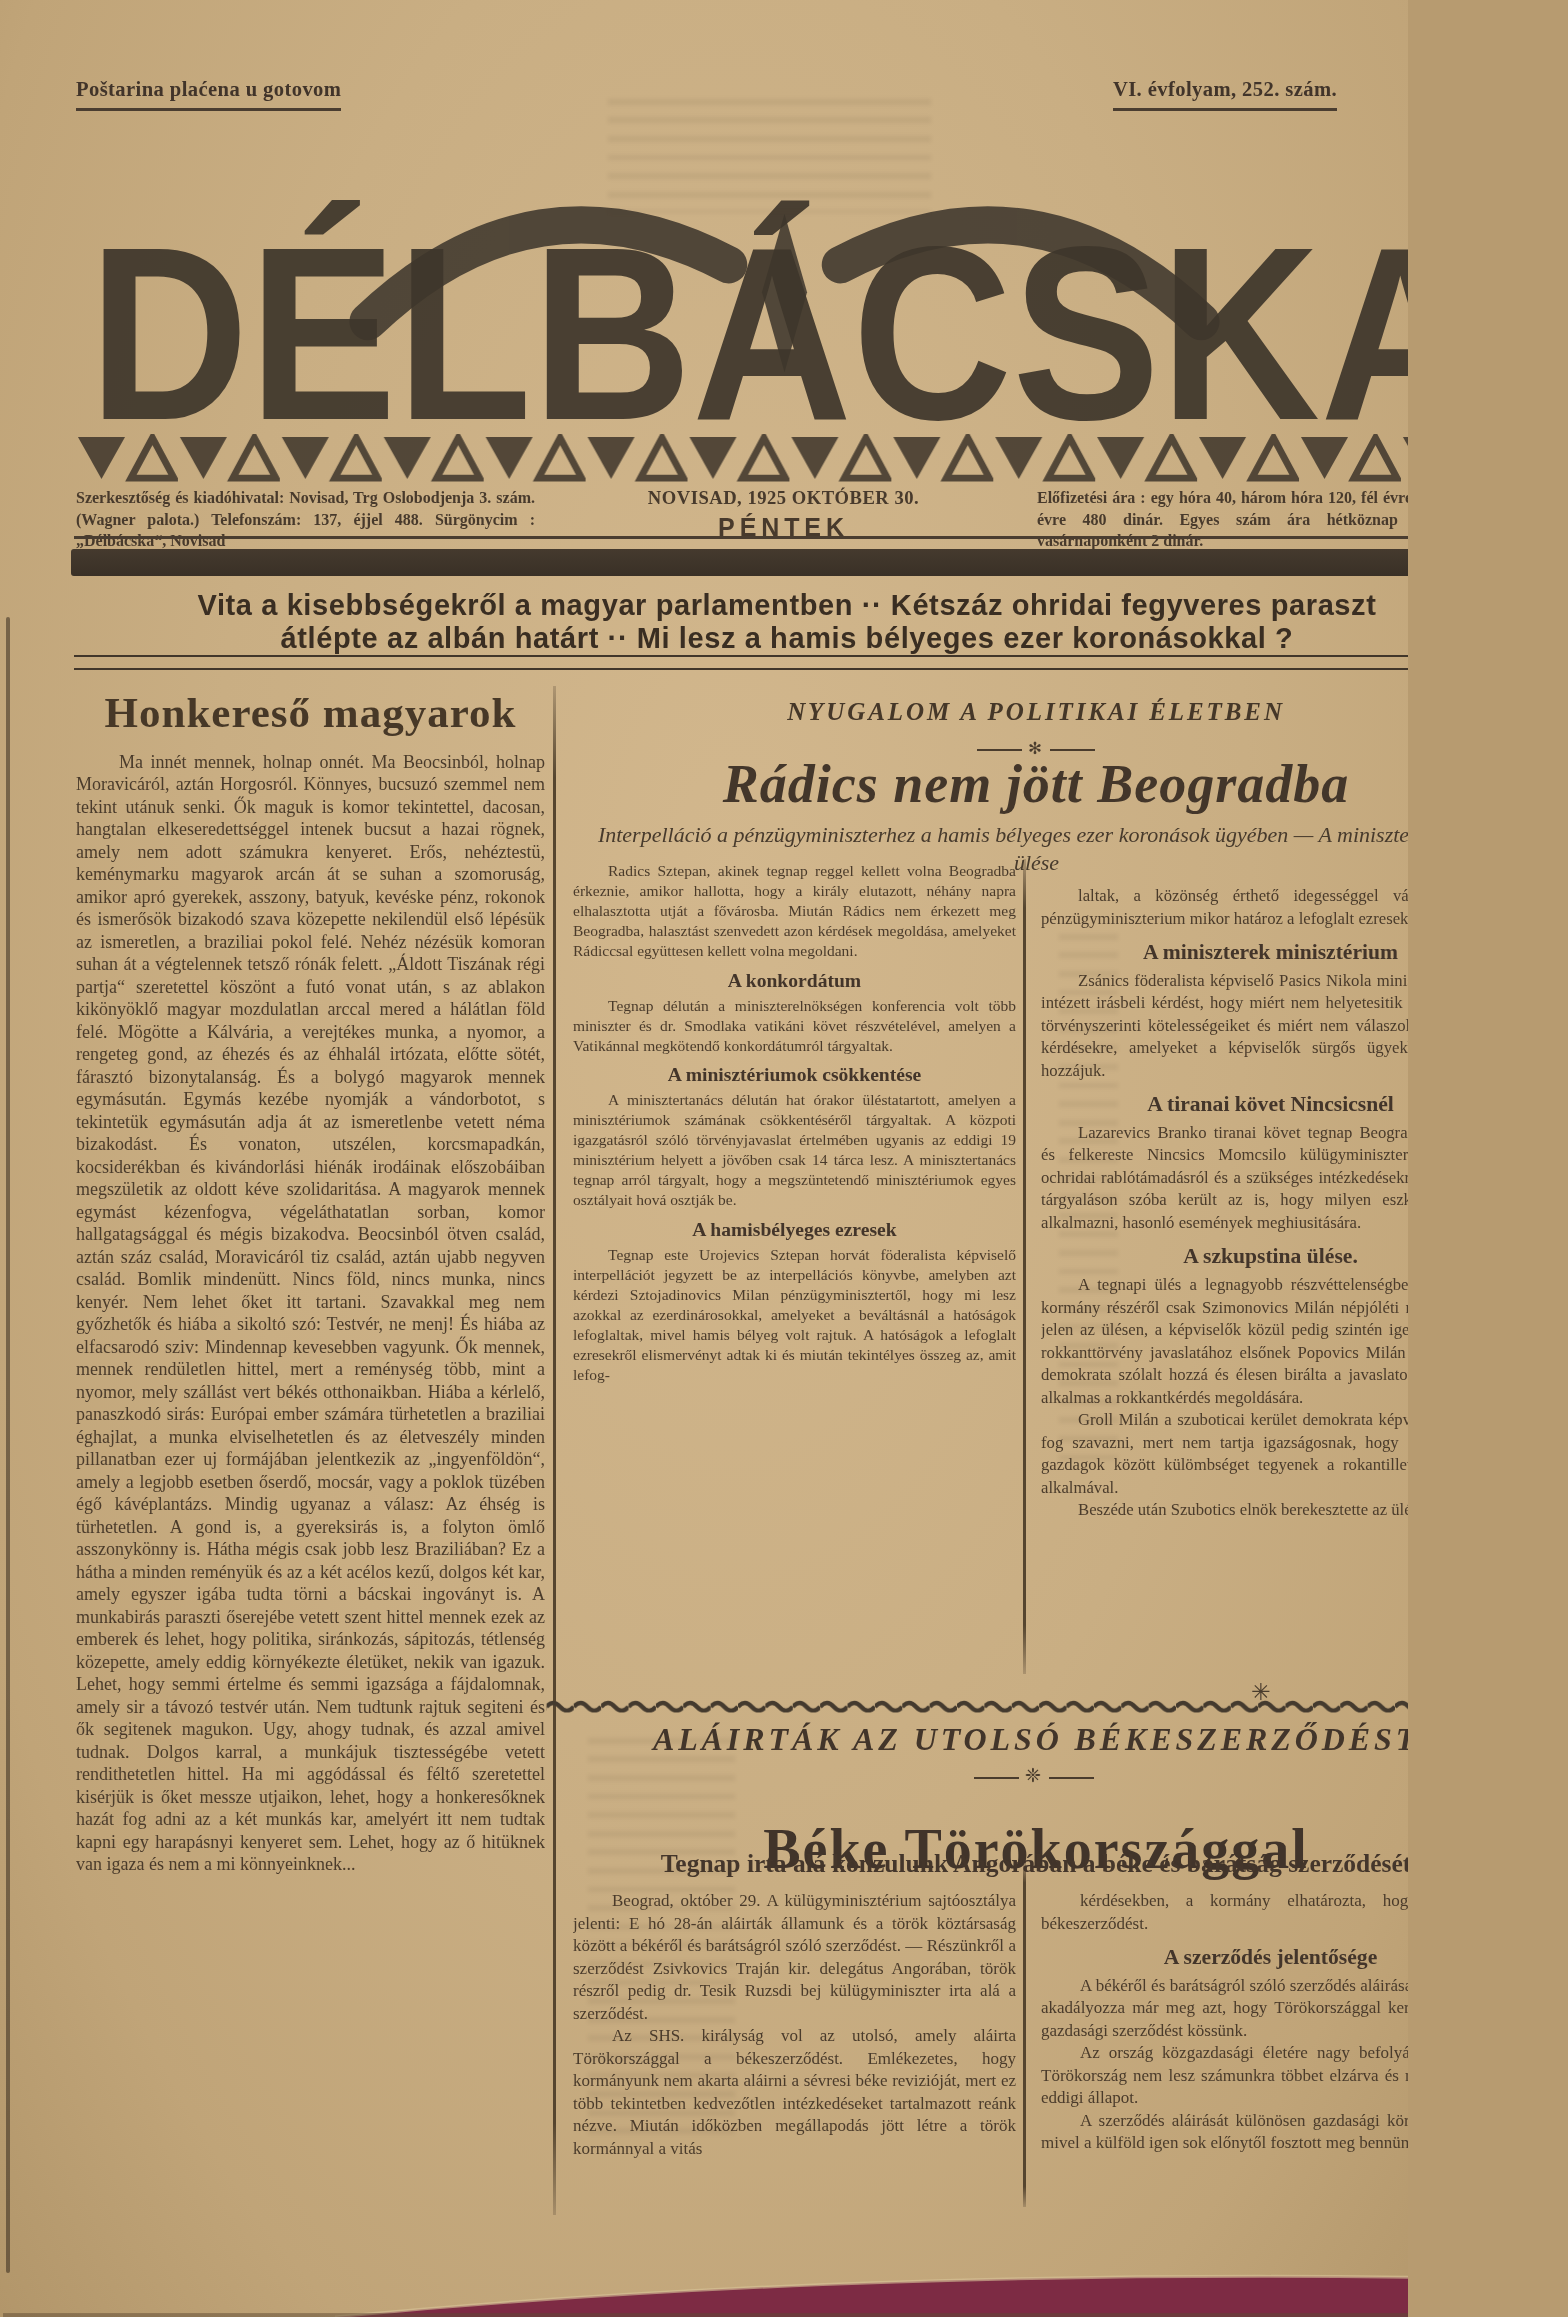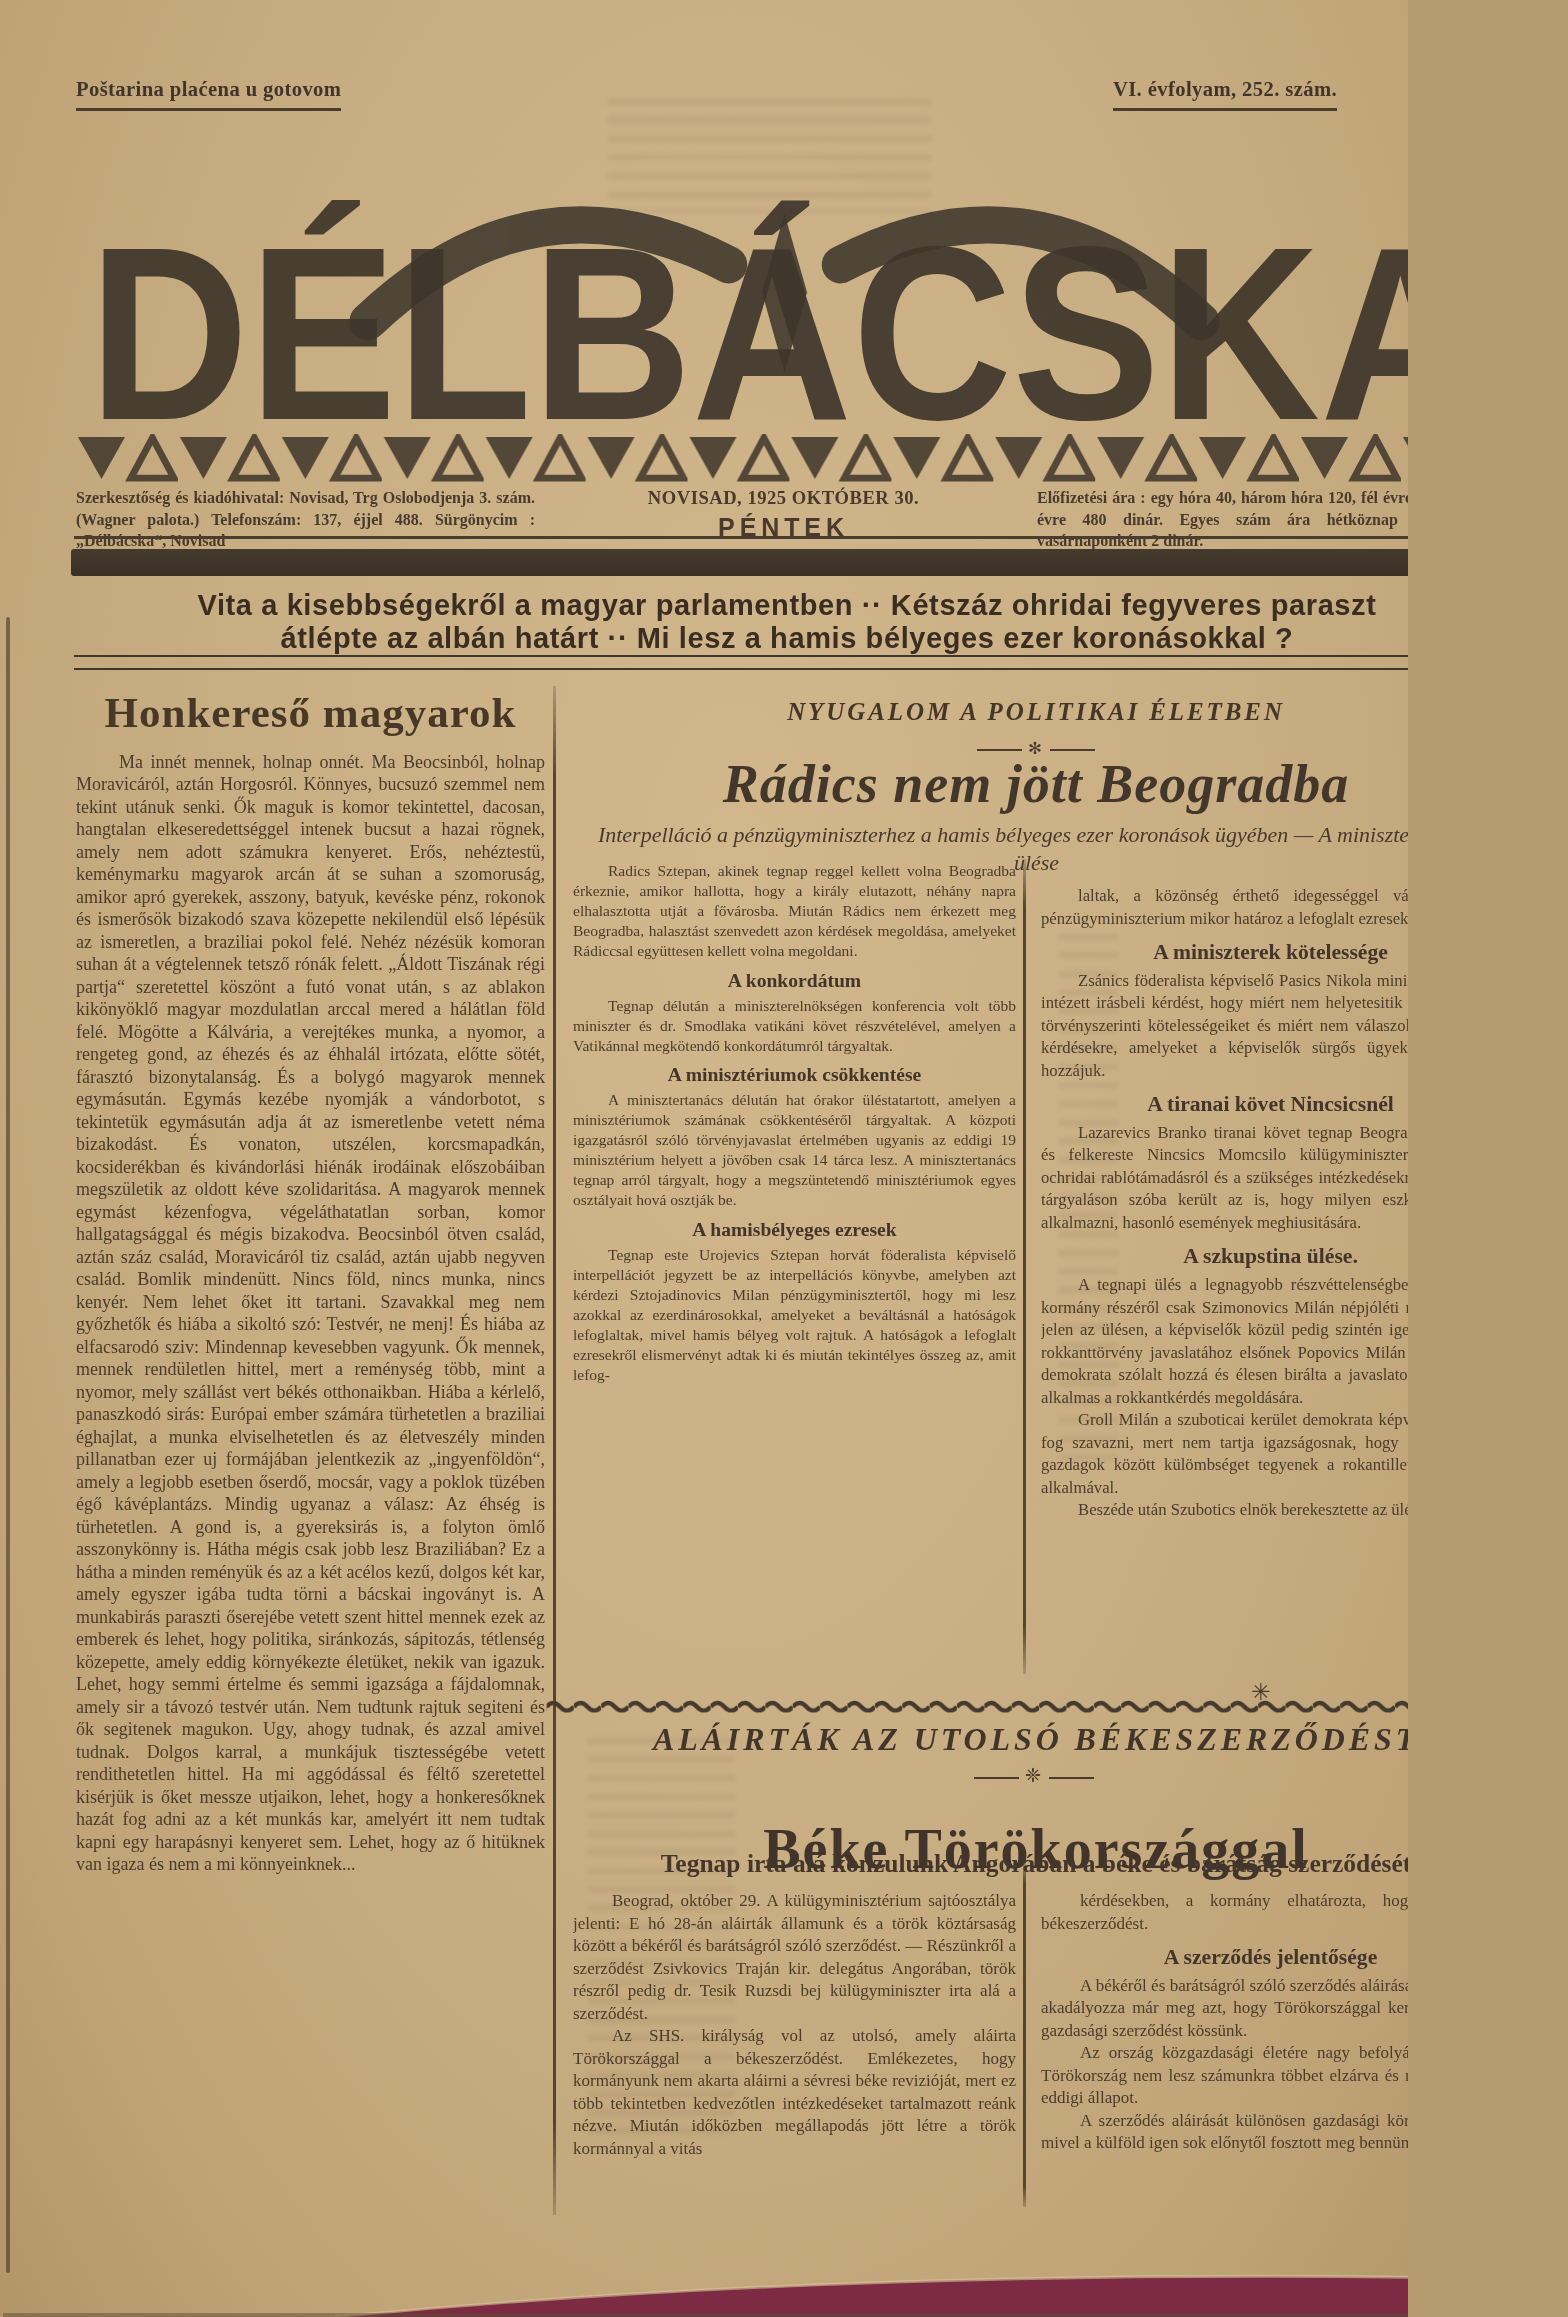--- a/index.html
+++ b/index.html
@@ -148,21 +148,21 @@
       <p>Radics Sztepan, akinek tegnap reggel kellett volna Beogradba érkeznie, amikor hallotta, hogy a király elutazott, néhány napra elhalasztotta utját a fővárosba. Miután Rádics nem érkezett meg Beogradba, halasztást szenvedett azon kérdések megoldása, amelyeket Rádiccsal együttesen kellett volna megoldani.</p>
       <h4>A konkordátum</h4>
       <p>Tegnap délután a miniszterelnökségen konferencia volt több miniszter és dr. Smodlaka vatikáni követ részvételével, amelyen a Vatikánnal megkötendő konkordátumról tárgyaltak.</p>
       <h4>A minisztériumok csökkentése</h4>
       <p>A minisztertanács délután hat órakor üléstatartott, amelyen a minisztériumok számának csökkentéséről tárgyaltak. A közpoti igazgatásról szóló törvényjavaslat értelmében ugyanis az eddigi 19 minisztérium helyett a jövőben csak 14 tárca lesz. A minisztertanács tegnap arról tárgyalt, hogy a megszüntetendő minisztériumok egyes osztályait hová osztják be.</p>
       <h4>A hamisbélyeges ezresek</h4>
       <p>Tegnap este Urojevics Sztepan horvát föderalista képviselő interpellációt jegyzett be az interpellációs könyvbe, amelyben azt kérdezi Sztojadinovics Milan pénzügyminisztertől, hogy mi lesz azokkal az ezerdinárosokkal, amelyeket a beváltásnál a hatóságok lefoglaltak, mivel hamis bélyeg volt rajtuk. A hatóságok a lefoglalt ezresekről elismervényt adtak ki és miután tekintélyes összeg az, amit lefog-</p>
     </div>
   <div id="pol-col2" class="newscol">
       <p class="cont">laltak, a közönség érthető idegességgel várja, hogy a pénzügyminiszterium mikor határoz a lefoglalt ezresek ügyében.</p>
-      <h4>A miniszterek kötelessége</h4>
+      <h4>A miniszterek minisztérium</h4>
       <p>Zsánics föderalista képviselő Pasics Nikola miniszterelnökhöz intézett irásbeli kérdést, hogy miért nem helyetesitik a miniszterek törvényszerinti kötelességeiket és miért nem válaszolnak azokra a kérdésekre, amelyeket a képviselők sürgős ügyekben intéznek hozzájuk.</p>
       <h4>A tiranai követ Nincsicsnél</h4>
       <p>Lazarevics Branko tiranai követ tegnap Beogradban érkezett és felkereste Nincsics Momcsilo külügyminisztert, akivel az ochridai rablótámadásról és a szükséges intézkedésekről tárgyalt. A tárgyaláson szóba került az is, hogy milyen eszközöket lehet alkalmazni, hasonló események meghiusitására.</p>
       <h4>A szkupstina ülése.</h4>
       <p>A tegnapi ülés a legnagyobb részvéttelenségben folyt le. A kormány részéről csak Szimonovics Milán népjóléti miniszter volt jelen az ülésen, a képviselők közül pedig szintén igen kevesen. A rokkanttörvény javaslatához elsőnek Popovics Milán dr. független demokrata szólalt hozzá és élesen birálta a javaslatot, amely nem alkalmas a rokkantkérdés megoldására.</p>
       <p>Groll Milán a szuboticai kerület demokrata képviselője ellene fog szavazni, mert nem tartja igazságosnak, hogy szegények és gazdagok között külömbséget tegyenek a rokantilleték kifizetése alkalmával.</p>
       <p>Beszéde után Szubotics elnök berekesztette az ülést.</p>
     </div>
   <div id="end-mark">✳</div>
 

